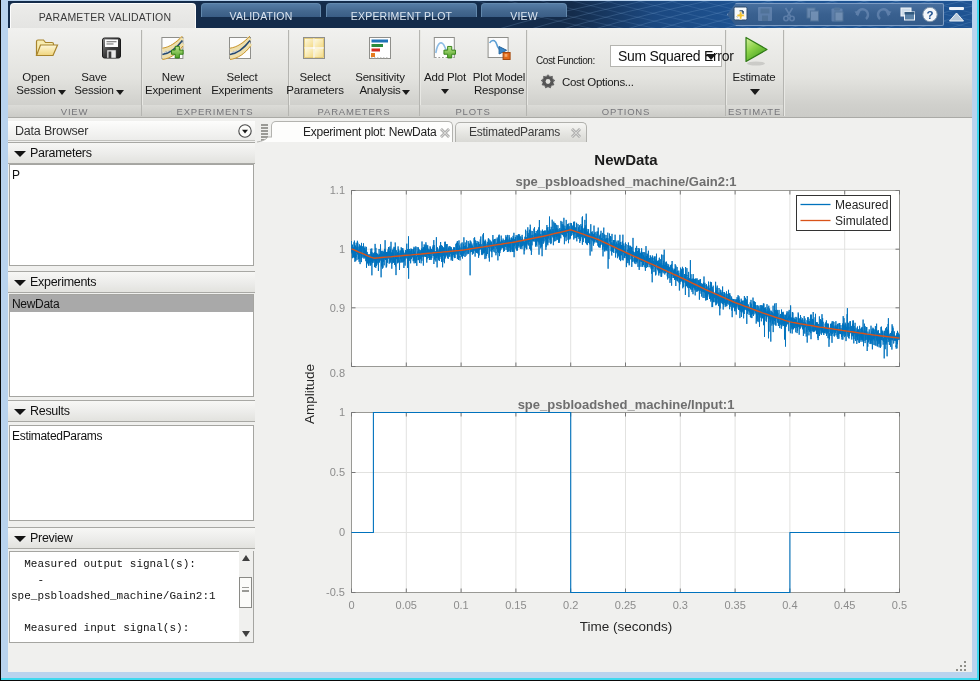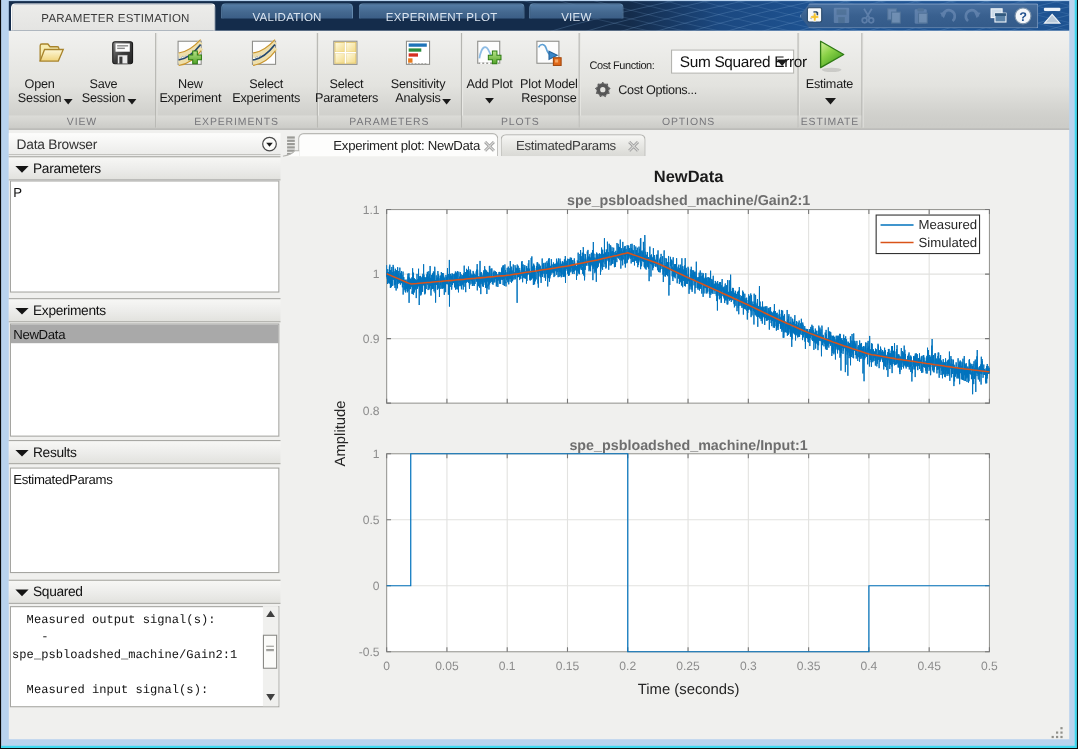--- a/index.html
+++ b/index.html
@@ -80,21 +80,21 @@
       <path d="M760 -8 Q 845 16 935 34" stroke="rgba(130,170,215,0.22)" stroke-width="0.8" fill="none"></path>
       <path d="M792 -8 Q 877 16 967 34" stroke="rgba(130,170,215,0.22)" stroke-width="0.8" fill="none"></path>
       <path d="M824 -8 Q 909 16 999 34" stroke="rgba(130,170,215,0.22)" stroke-width="0.8" fill="none"></path>
       <path d="M856 -8 Q 941 16 1031 34" stroke="rgba(130,170,215,0.22)" stroke-width="0.8" fill="none"></path>
       <path d="M888 -8 Q 973 16 1063 34" stroke="rgba(130,170,215,0.22)" stroke-width="0.8" fill="none"></path>
       <path d="M920 -8 Q 1005 16 1095 34" stroke="rgba(130,170,215,0.22)" stroke-width="0.8" fill="none"></path>
       <path d="M952 -8 Q 1037 16 1127 34" stroke="rgba(130,170,215,0.22)" stroke-width="0.8" fill="none"></path>
       <path d="M984 -8 Q 1069 16 1159 34" stroke="rgba(130,170,215,0.22)" stroke-width="0.8" fill="none"></path>
     </svg>
 </div>
-<div class="ttab-act abs" style="left:10px;width:186px">PARAMETER ESTIMATION</div>
+<div class="ttab-act abs" style="left:10px;width:186px">PARAMETER VALIDATION</div>
 <div class="ttab abs" style="left:201px;width:120px">VALIDATION</div>
 <div class="ttab abs" style="left:326px;width:151px">EXPERIMENT PLOT</div>
 <div class="ttab abs" style="left:481px;width:86px">VIEW</div>
 <div id="qat" class="abs">
     <svg width="217" height="23" style="position:absolute;left:0;top:0">
       <rect x="7" y="4" width="13" height="13" rx="1.5" fill="#f5f8fb" stroke="#2c4a6a"></rect>
       <path d="M10 14 L16 8 M16 8 L12.5 8 M16 8 L16 11.5" stroke="#2c4a6a" stroke-width="1.6" fill="none"></path>
       <path d="M17 12.5 h3 v3 h3 v3 h-3 v3 h-3 v-3 h-3 v-3 h3 z" transform="translate(-1.5,-1.5) scale(0.82)" fill="#f4c430" stroke="#fff" stroke-width="0.8"></path>
       <g transform="translate(31,4)" opacity="0.55">
         <rect x="0" y="0" width="14" height="14" rx="1" fill="#7a97bf"></rect>
@@ -281,21 +281,21 @@
     <div style="padding:3px 0 0 2px">P</div>
   </div>
 <div class="sech" style="top:271px">Experiments</div>
 <div class="lbox" style="top:294px;height:103px">
     <div style="background:#a9a9a9;height:17px;padding:2px 0 0 2px">NewData</div>
   </div>
 <div class="sech" style="top:400px">Results</div>
 <div class="lbox" style="top:425px;height:96px">
     <div style="padding:3px 0 0 2px">EstimatedParams</div>
   </div>
-<div class="sech" style="top:527px">Squared</div>
+<div class="sech" style="top:527px">Preview</div>
 <div class="lbox" style="top:551px;height:92px;font-family:'Liberation Mono',monospace;font-size:11px;letter-spacing:0;line-height:16px;color:#111">
 <div style="padding:4px 0 0 1px;white-space:pre">  Measured output signal(s):
     -
 spe_psbloadshed_machine/Gain2:1
 
   Measured input signal(s):</div>
   </div>
 <div class="abs" style="left:239px;top:551px;width:14px;height:91px;background:#f0f0ee">
     <div class="abs" style="left:3px;top:4px;width:0;height:0;border-left:4px solid transparent;border-right:4px solid transparent;border-bottom:6px solid #404040"></div>
     <div class="abs" style="left:0px;top:26px;width:13px;height:31px;background:#fbfbf9;border:1px solid #8a8a86">

